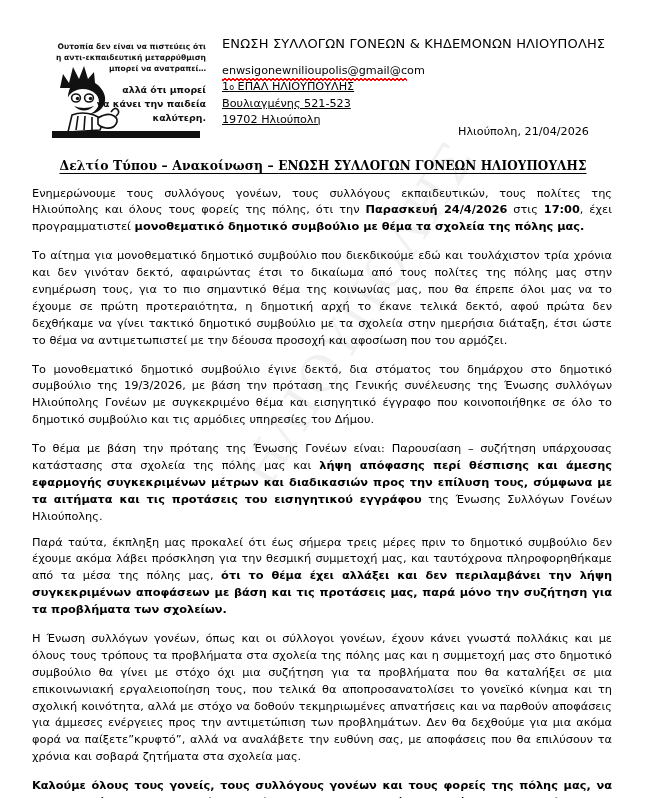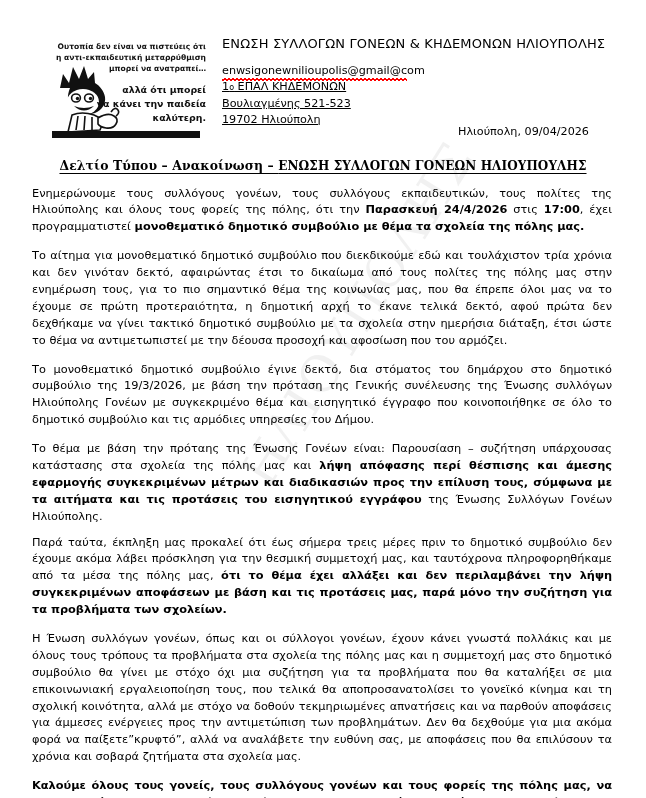--- a/index.html
+++ b/index.html
@@ -203,29 +203,29 @@
       <div class="org-title">ΕΝΩΣΗ ΣΥΛΛΟΓΩΝ ΓΟΝΕΩΝ &amp; ΚΗΔΕΜΟΝΩΝ ΗΛΙΟΥΠΟΛΗΣ</div>
 
       <div class="addr-line">
         <span class="email-line">
           <span>enwsigonewnilioupolis@gmail@com</span>
           <span class="squiggle"></span>
         </span>
       </div>
 
 
-      <div class="addr-line"><span>1</span><span class="sub1">ο</span><span> ΕΠΑΛ ΚΗΔΕΜΟΝΩΝ</span></div>
+      <div class="addr-line"><span>1</span><span class="sub1">ο</span><span> ΕΠΑΛ ΗΛΙΟΥΠΟΥΛΗΣ</span></div>
 
       <div class="addr-line">Βουλιαγμένης 521-523</div>
       <div class="addr-line">19702 Ηλιούπολη</div>
     </div>
   </div>
 
   <div class="place-date-row">
-    <div class="place-date">Ηλιούπολη,   09/04/2026</div>
+    <div class="place-date">Ηλιούπολη,   21/04/2026</div>
   </div>
 
   <div class="doc-title"><span>Δελτίο Τύπου – Ανακοίνωση – </span><span class="t-caps">ΕΝΩΣΗ ΣΥΛΛΟΓΩΝ ΓΟΝΕΩΝ ΗΛΙΟΥΠΟΥΛΗΣ</span></div>
 
   <div class="body-wrap">
 
     <p class="para tight"><span>Ενημερώνουμε τους συλλόγους γονέων, τους συλλόγους εκπαιδευτικών, τους πολίτες της Ηλιούπολης και όλους τους φορείς της πόλης, ότι την </span><span class="b">Παρασκευή 24/4/2026</span><span>   στις </span><span class="b">17:00</span><span>, έχει προγραμματιστεί </span><span class="b">μονοθεματικό δημοτικό συμβούλιο με θέμα τα σχολεία της πόλης μας.</span></p>
 
     <p class="para tight">Το αίτημα για μονοθεματικό δημοτικό συμβούλιο που διεκδικούμε εδώ και τουλάχιστον τρία χρόνια και δεν γινόταν δεκτό, αφαιρώντας έτσι το δικαίωμα από τους πολίτες της πόλης μας στην ενημέρωση τους, για το πιο σημαντικό θέμα της κοινωνίας μας, που θα έπρεπε όλοι μας να το έχουμε σε πρώτη προτεραιότητα, η δημοτική αρχή το έκανε τελικά δεκτό, αφού πρώτα δεν δεχθήκαμε να γίνει τακτικό δημοτικό συμβούλιο με τα σχολεία στην ημερήσια διάταξη, έτσι ώστε το θέμα να αντιμετωπιστεί με την δέουσα προσοχή και αφοσίωση που του αρμόζει.</p>
 

